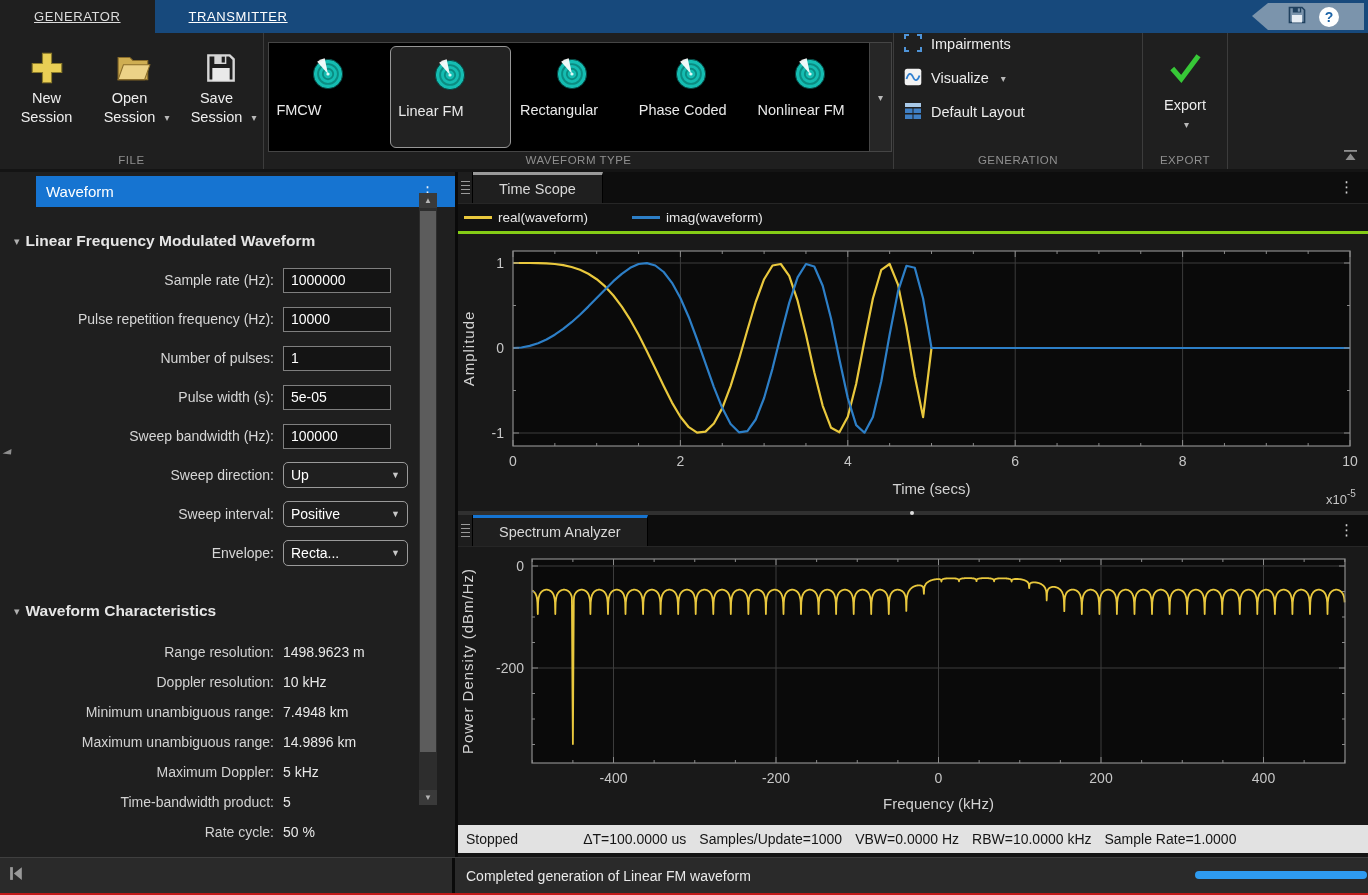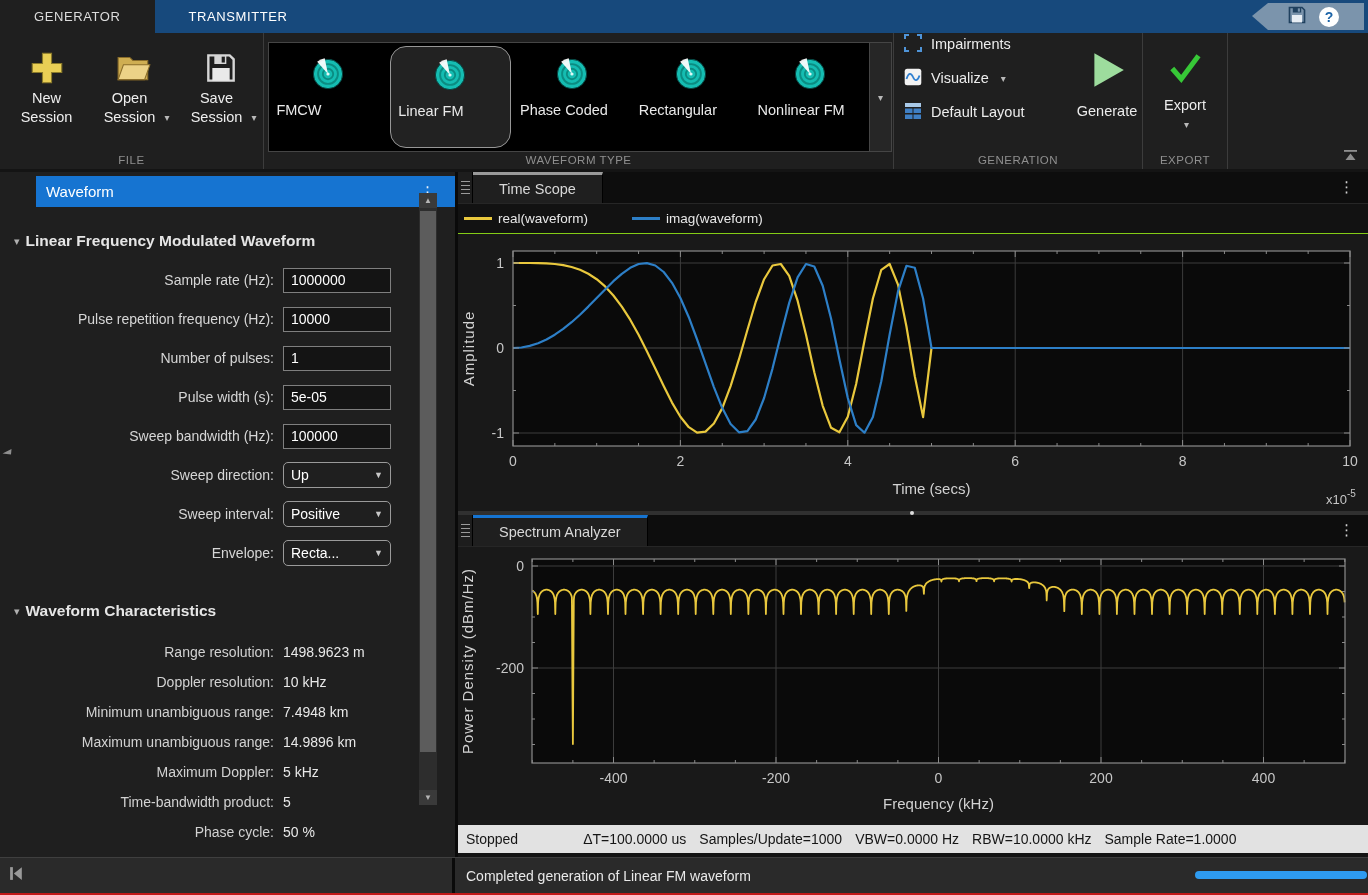--- a/index.html
+++ b/index.html
@@ -1,21 +1,21 @@
 <!DOCTYPE html>
 <html><head>
 <meta charset="utf-8">
 <style>
   html,body{margin:0;padding:0;background:#000;}
   *{box-sizing:border-box;font-family:"Liberation Sans",sans-serif;}
   .app{position:relative;width:1368px;height:895px;background:#1f1f1f;overflow:hidden;}
 
   
   .titlebar{position:absolute;left:0;top:0;width:100%;height:33px;background:#17497c;display:flex;}
-  .tb-tab{height:33px;line-height:33px;padding:0 34px;font-size:13px;letter-spacing:.6px;color:#fff;cursor:default;}
+  .tb-tab{height:33px;line-height:33px;padding:0 34px;font-size:13px;letter-spacing:.6px;color:#fff;cursor:default;text-decoration:underline;}
   .tb-tab.active{background:#1f1f1f;color:#dcdcdc;}
   .qat{position:absolute;right:4px;top:3px;width:112px;height:27px;background:#7b94ac;
        clip-path:polygon(16px 0,112px 0,112px 27px,16px 27px,0 13px);
        display:flex;align-items:center;justify-content:center;gap:12px;padding-left:10px;}
   .help-circle{width:20px;height:20px;border-radius:50%;background:#fff;color:#1c64a8;font-weight:bold;
        font-size:14px;text-align:center;line-height:20px;}
 
   
   .ribbon{position:absolute;left:0;top:33px;width:100%;height:139px;background:#1f1f1f;display:flex;border-bottom:3px solid #141414;}
   .rib-sec{position:relative;height:100%;border-right:1px solid #3c3c3c;}
@@ -24,21 +24,21 @@
   .file-btn{width:86px;display:flex;flex-direction:column;align-items:center;padding-top:6px;cursor:pointer;}
   .file-btn .ic{height:42px;display:flex;align-items:center;}
   .lblrow{display:flex;align-items:flex-end;justify-content:center;}
   .file-lbl{font-size:14.5px;line-height:19px;color:#efefef;text-align:center;width:64px;}
   .caret{font-size:10px;color:#b8b8b8;margin:0 0 4px 3px;}
 
   .sec-wt{width:630px;}
   .gallery{position:absolute;left:4px;top:9px;width:602px;height:110px;background:#000;border:1px solid #454545;display:flex;}
   .gal-item{flex:1;display:flex;flex-direction:column;align-items:center;padding-top:14px;cursor:pointer;}
   .gal-item .glbl{font-size:14.5px;color:#e9e9e9;line-height:18px;margin-top:6px;width:104px;}
-  .gal-item.selected{border:1px solid #979797;border-radius:16px;background:#222;margin:3px 2px;padding-top:11px;}
+  .gal-item.selected{border:1px solid #979797;border-radius:6px;background:#222;margin:3px 2px;padding-top:11px;}
   .gal-drop{position:absolute;left:606px;top:9px;width:22px;height:110px;background:#262626;border:1px solid #454545;border-left:none;
             display:flex;align-items:center;justify-content:center;cursor:pointer;}
 
   .sec-gen{width:249px;display:flex;}
   .gen-col{width:178px;padding:0 0 0 10px;display:flex;flex-direction:column;gap:12px;}
   .gen-item{display:flex;align-items:center;gap:9px;font-size:14.5px;color:#ececec;cursor:pointer;height:22px;}
   .bigbtn{width:70px;display:flex;flex-direction:column;align-items:center;padding-top:16px;cursor:pointer;}
   .bigbtn .blbl{font-size:14.5px;color:#ececec;margin-top:8px;}
   .sec-exp{width:85px;display:flex;justify-content:center;}
   .rib-fill{flex:1;position:relative;border-right:none;}
@@ -49,21 +49,21 @@
   .lp-header{position:absolute;left:0;top:4px;width:100%;height:31px;background:#1674d1;color:#fff;
              font-size:15px;display:flex;align-items:center;padding-left:10px;margin-left:36px;}
   .lp-dots{position:absolute;right:20px;top:4px;color:#eaf2fb;font-size:15px;cursor:pointer;}
   .lp-body{position:absolute;left:0;top:35px;width:100%;height:650px;padding:22px 0 0 0;overflow:hidden;}
   .sechead{display:flex;align-items:center;height:24px;margin-bottom:14px;cursor:pointer;}
   .sechead .tri{color:#b0b0b0;font-size:11px;margin:0 6px 0 14px;}
   .sechead .st{font-size:15.5px;font-weight:bold;color:#e6e6e6;}
   .frow{display:flex;align-items:center;height:26px;margin-bottom:13px;}
   .flabel{width:283px;text-align:right;padding-right:9px;font-size:14px;color:#d6d6d6;}
   .finput{width:108px;height:25px;background:#141414;border:1px solid #7f7f7f;color:#fff;font-size:14px;padding:0 7px;}
-  .fdrop{width:108px;height:26px;border:1px solid #9a9a9a;border-radius:5px;background:#1f1f1f;color:#fff;
+  .fdrop{width:125px;height:26px;border:1px solid #9a9a9a;border-radius:5px;background:#1f1f1f;color:#fff;
          font-size:14px;display:flex;align-items:center;padding:0 7px;cursor:pointer;position:relative;}
   .fdrop .dv{flex:1;}
   .fdrop .dc{font-size:9px;color:#c8c8c8;}
   .crow{display:flex;height:30px;align-items:center;}
   .clabel{width:283px;text-align:right;padding-right:9px;font-size:14px;color:#d2d2d2;}
   .cval{font-size:14px;color:#e8e8e8;}
   .chars-gap{height:20px;}
   .scrollbar{position:absolute;right:18px;top:21px;width:18px;height:612px;background:#2d2d2d;}
   .sb-btn{position:absolute;left:0;width:18px;height:15px;background:#3a3a3a;color:#b5b5b5;font-size:8px;
           text-align:center;line-height:15px;cursor:pointer;}
@@ -77,21 +77,21 @@
   .tabbar{position:relative;width:100%;height:32px;background:#0d0d0d;display:flex;border-bottom:1px solid #262626;}
   .grip{width:15px;height:100%;background:#1d1d1d;border-right:1px solid #000;display:flex;flex-direction:column;
         justify-content:center;align-items:center;gap:2.5px;cursor:grab;}
   .grip i{display:block;width:9px;height:1.5px;background:#9a9a9a;}
   .dtab{height:100%;padding:12px 26px;display:flex;align-items:center;font-size:14.5px;color:#d8d8d8;background:#1f1f1f;
         border-right:1px solid #000;cursor:pointer;}
   .dtab.top-gray{border-top:3px solid #9a9a9a;}
   .dtab.top-blue{border-top:3px solid #1674d1;}
   .bar-dots{position:absolute;right:14px;top:6px;color:#d0d0d0;font-size:15px;cursor:pointer;}
   .legendbar{width:100%;height:30px;background:#121212;display:flex;align-items:center;padding-left:6px;gap:44px;
-             border-bottom:1px solid #84cc16;text-align:right;}
+             border-bottom:3px solid #84cc16;text-align:right;}
   .leg-item{display:flex;align-items:center;gap:6px;}
   .leg-line{width:28px;height:3px;}
   .leg-lbl{font-size:13.5px;color:#e8e8e8;}
   .plotwrap{width:100%;position:relative;background:#191919;}
   .splitter{width:100%;height:4px;background:#303030;position:relative;}
   .splitter .dot{position:absolute;left:452px;top:0px;width:4px;height:4px;border-radius:50%;background:#dcdcdc;}
   .sa-status{width:100%;height:28px;background:#e2e2e2;display:flex;align-items:center;font-size:14px;color:#151515;
              white-space:nowrap;overflow:hidden;padding-left:8px;}
   .sa-status .st0{margin-right:52px;}
   .sa-status span+span{margin-left:13px;}
@@ -190,31 +190,31 @@
           <span class="glbl">Linear FM</span>
         </div>
         <div class="gal-item">
           <span><svg width="34" height="34" viewBox="0 0 36 36">
                 <circle cx="18" cy="18" r="15.5" fill="#15bdb2" stroke="#063f3c" stroke-width="1"></circle>
                 <circle cx="18" cy="18" r="10.5" fill="none" stroke="#0b8c82" stroke-width="2"></circle>
                 <circle cx="18" cy="18" r="5.5" fill="none" stroke="#0b8c82" stroke-width="2"></circle>
                 <path d="M18 18 L6.5 5 A17 17 0 0 1 14.5 1.4 Z" fill="#fff" opacity="0.93"></path>
                 <circle cx="18" cy="18" r="1.7" fill="#dff9f6"></circle>
               </svg></span>
-          <span class="glbl">Phase Coded</span>
+          <span class="glbl">Rectangular</span>
         </div>
         <div class="gal-item">
           <span><svg width="34" height="34" viewBox="0 0 36 36">
                 <circle cx="18" cy="18" r="15.5" fill="#15bdb2" stroke="#063f3c" stroke-width="1"></circle>
                 <circle cx="18" cy="18" r="10.5" fill="none" stroke="#0b8c82" stroke-width="2"></circle>
                 <circle cx="18" cy="18" r="5.5" fill="none" stroke="#0b8c82" stroke-width="2"></circle>
                 <path d="M18 18 L6.5 5 A17 17 0 0 1 14.5 1.4 Z" fill="#fff" opacity="0.93"></path>
                 <circle cx="18" cy="18" r="1.7" fill="#dff9f6"></circle>
               </svg></span>
-          <span class="glbl">Rectangular</span>
+          <span class="glbl">Phase Coded</span>
         </div>
         <div class="gal-item">
           <span><svg width="34" height="34" viewBox="0 0 36 36">
                 <circle cx="18" cy="18" r="15.5" fill="#15bdb2" stroke="#063f3c" stroke-width="1"></circle>
                 <circle cx="18" cy="18" r="10.5" fill="none" stroke="#0b8c82" stroke-width="2"></circle>
                 <circle cx="18" cy="18" r="5.5" fill="none" stroke="#0b8c82" stroke-width="2"></circle>
                 <path d="M18 18 L6.5 5 A17 17 0 0 1 14.5 1.4 Z" fill="#fff" opacity="0.93"></path>
                 <circle cx="18" cy="18" r="1.7" fill="#dff9f6"></circle>
               </svg></span>
           <span class="glbl">Nonlinear FM</span>
@@ -251,26 +251,20 @@
           <span><svg width="18" height="18" viewBox="0 0 18 18">
                 <rect x="1" y="1" width="16" height="4" fill="#a9c9e8"></rect>
                 <rect x="1" y="6.5" width="7.5" height="4.5" fill="#3f7fc4"></rect>
                 <rect x="9.5" y="6.5" width="7.5" height="4.5" fill="#3f7fc4"></rect>
                 <rect x="1" y="12.5" width="7.5" height="4.5" fill="#3f7fc4"></rect>
                 <rect x="9.5" y="12.5" width="7.5" height="4.5" fill="#3f7fc4"></rect>
               </svg></span>
           <span>Default Layout</span>
         </div>
       </div>
-      <div class="bigbtn">
-        <span><svg width="42" height="42" viewBox="0 0 40 40">
-              <path d="M8 4 L36 20 L8 36 Z" fill="#9ddc9d"></path>
-            </svg></span>
-        <span class="blbl">Generate</span>
-      </div>
       <div class="rib-sec-label">GENERATION</div>
     </div>
 
     <div class="rib-sec sec-exp">
       <div class="bigbtn">
         <span><svg width="36" height="36" viewBox="0 0 24 24">
               <path d="M3.5 13 l6 7 L21 4.5" stroke="#37c837" stroke-width="3.4" fill="none"></path>
             </svg></span>
         <span class="blbl">Export</span>
         <span class="caret" style="margin-top:6px">▾</span>
@@ -365,21 +359,21 @@
         </div>
       <div class="crow">
           <span class="clabel">Maximum Doppler:</span>
           <span class="cval">5 kHz</span>
         </div>
       <div class="crow">
           <span class="clabel">Time-bandwidth product:</span>
           <span class="cval">5</span>
         </div>
       <div class="crow">
-          <span class="clabel">Phase cycle:</span>
+          <span class="clabel">Rate cycle:</span>
           <span class="cval">50 %</span>
         </div>
     </div>
     <div class="scrollbar">
       <span class="sb-btn" style="top:0">▲</span>
       <span class="sb-thumb"></span>
       <span class="sb-btn" style="bottom:0">▼</span>
     </div>
     <span class="lp-collapse">
       <svg width="13" height="12" viewBox="0 0 13 12">

